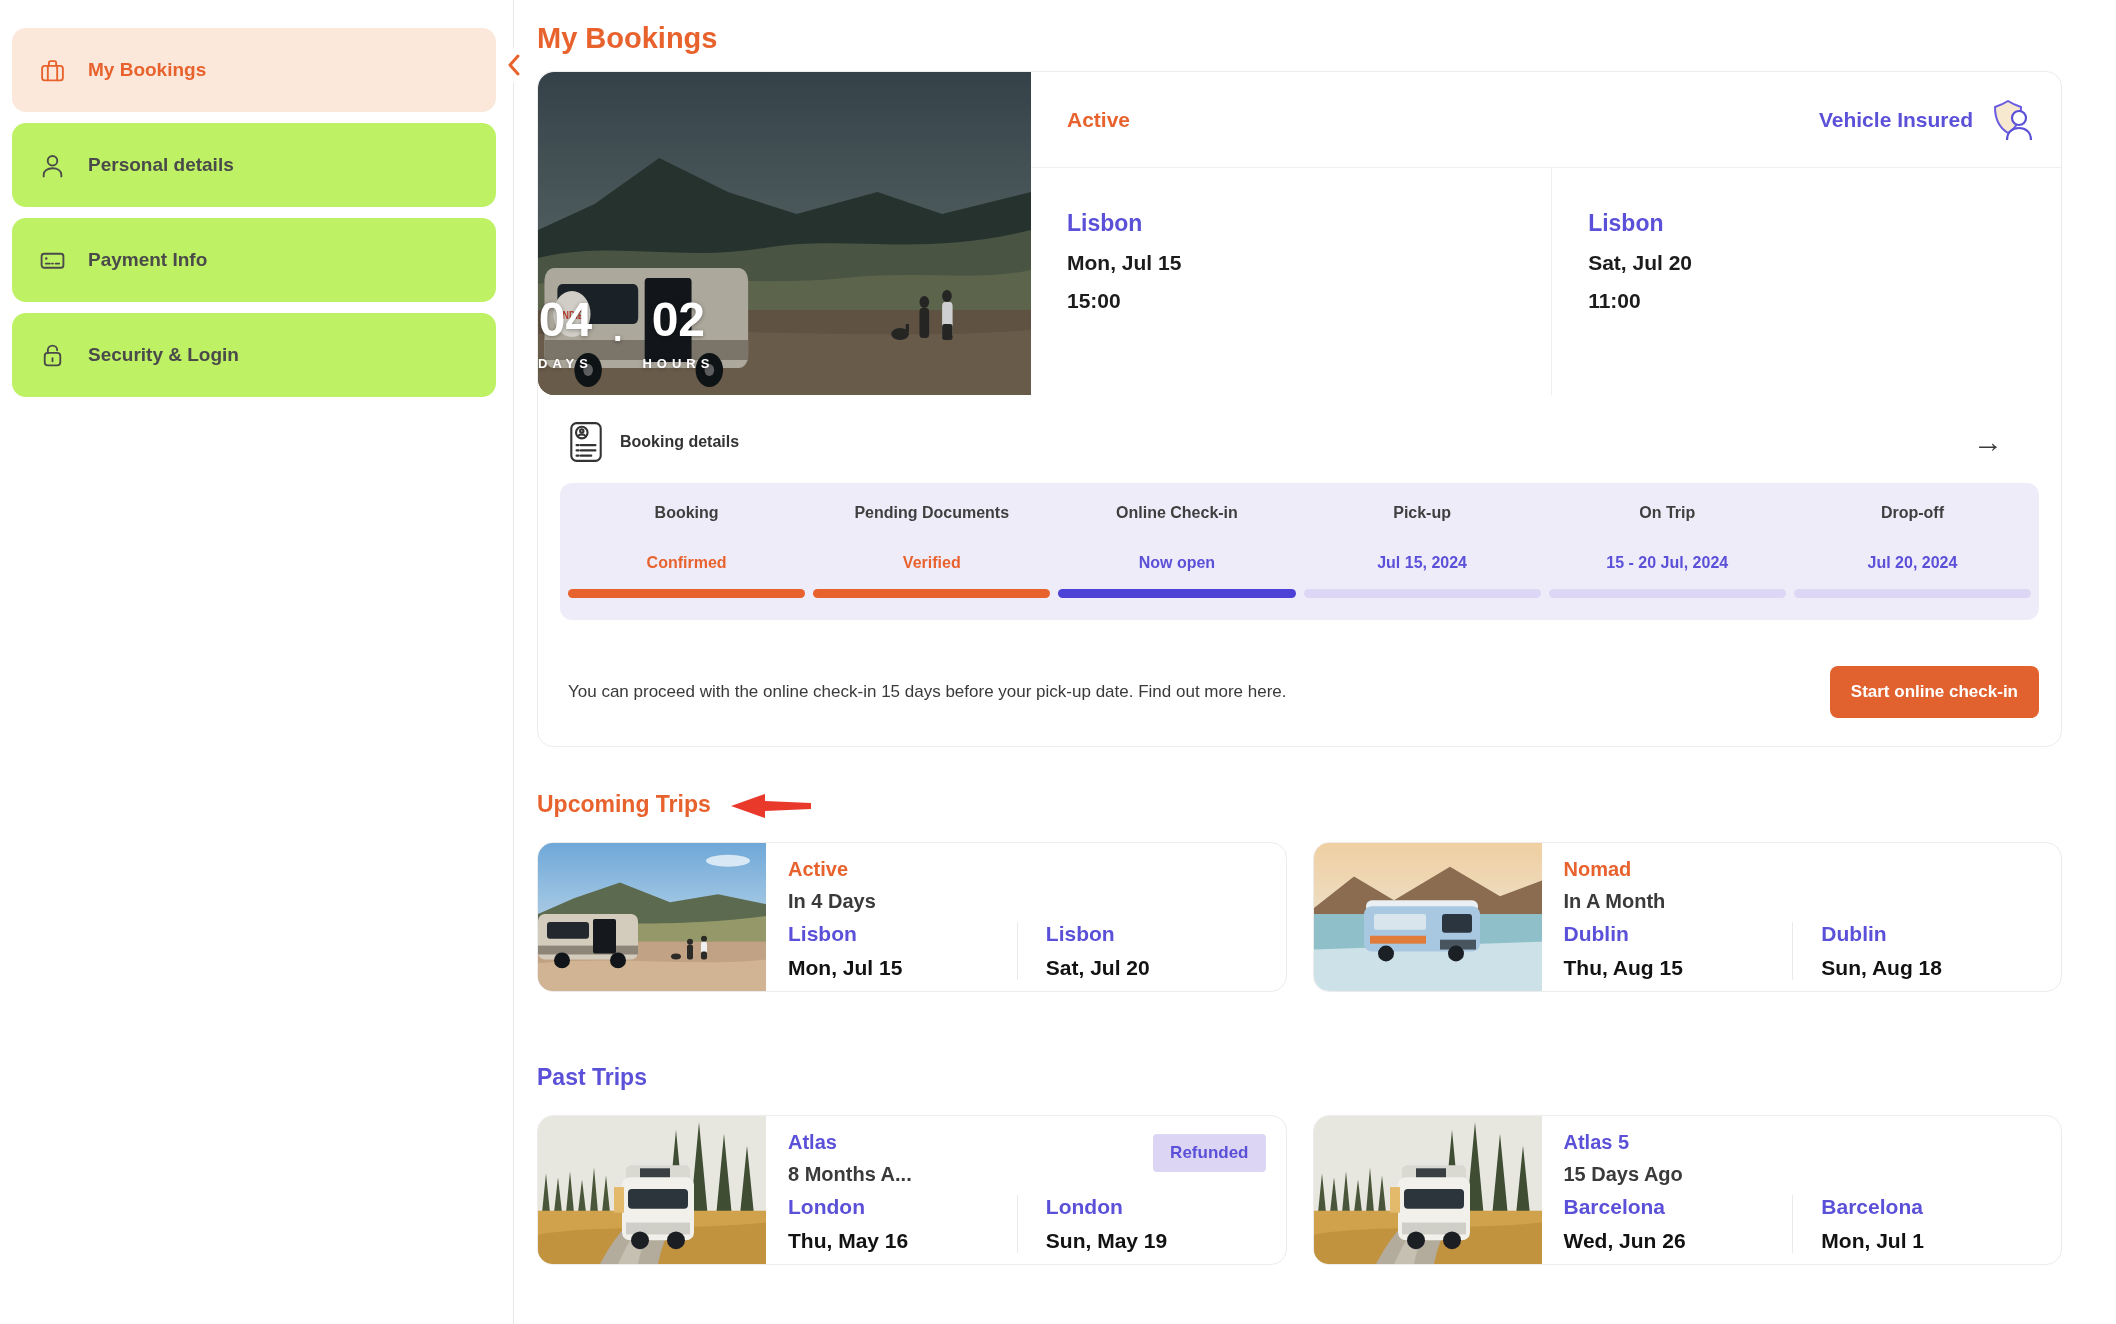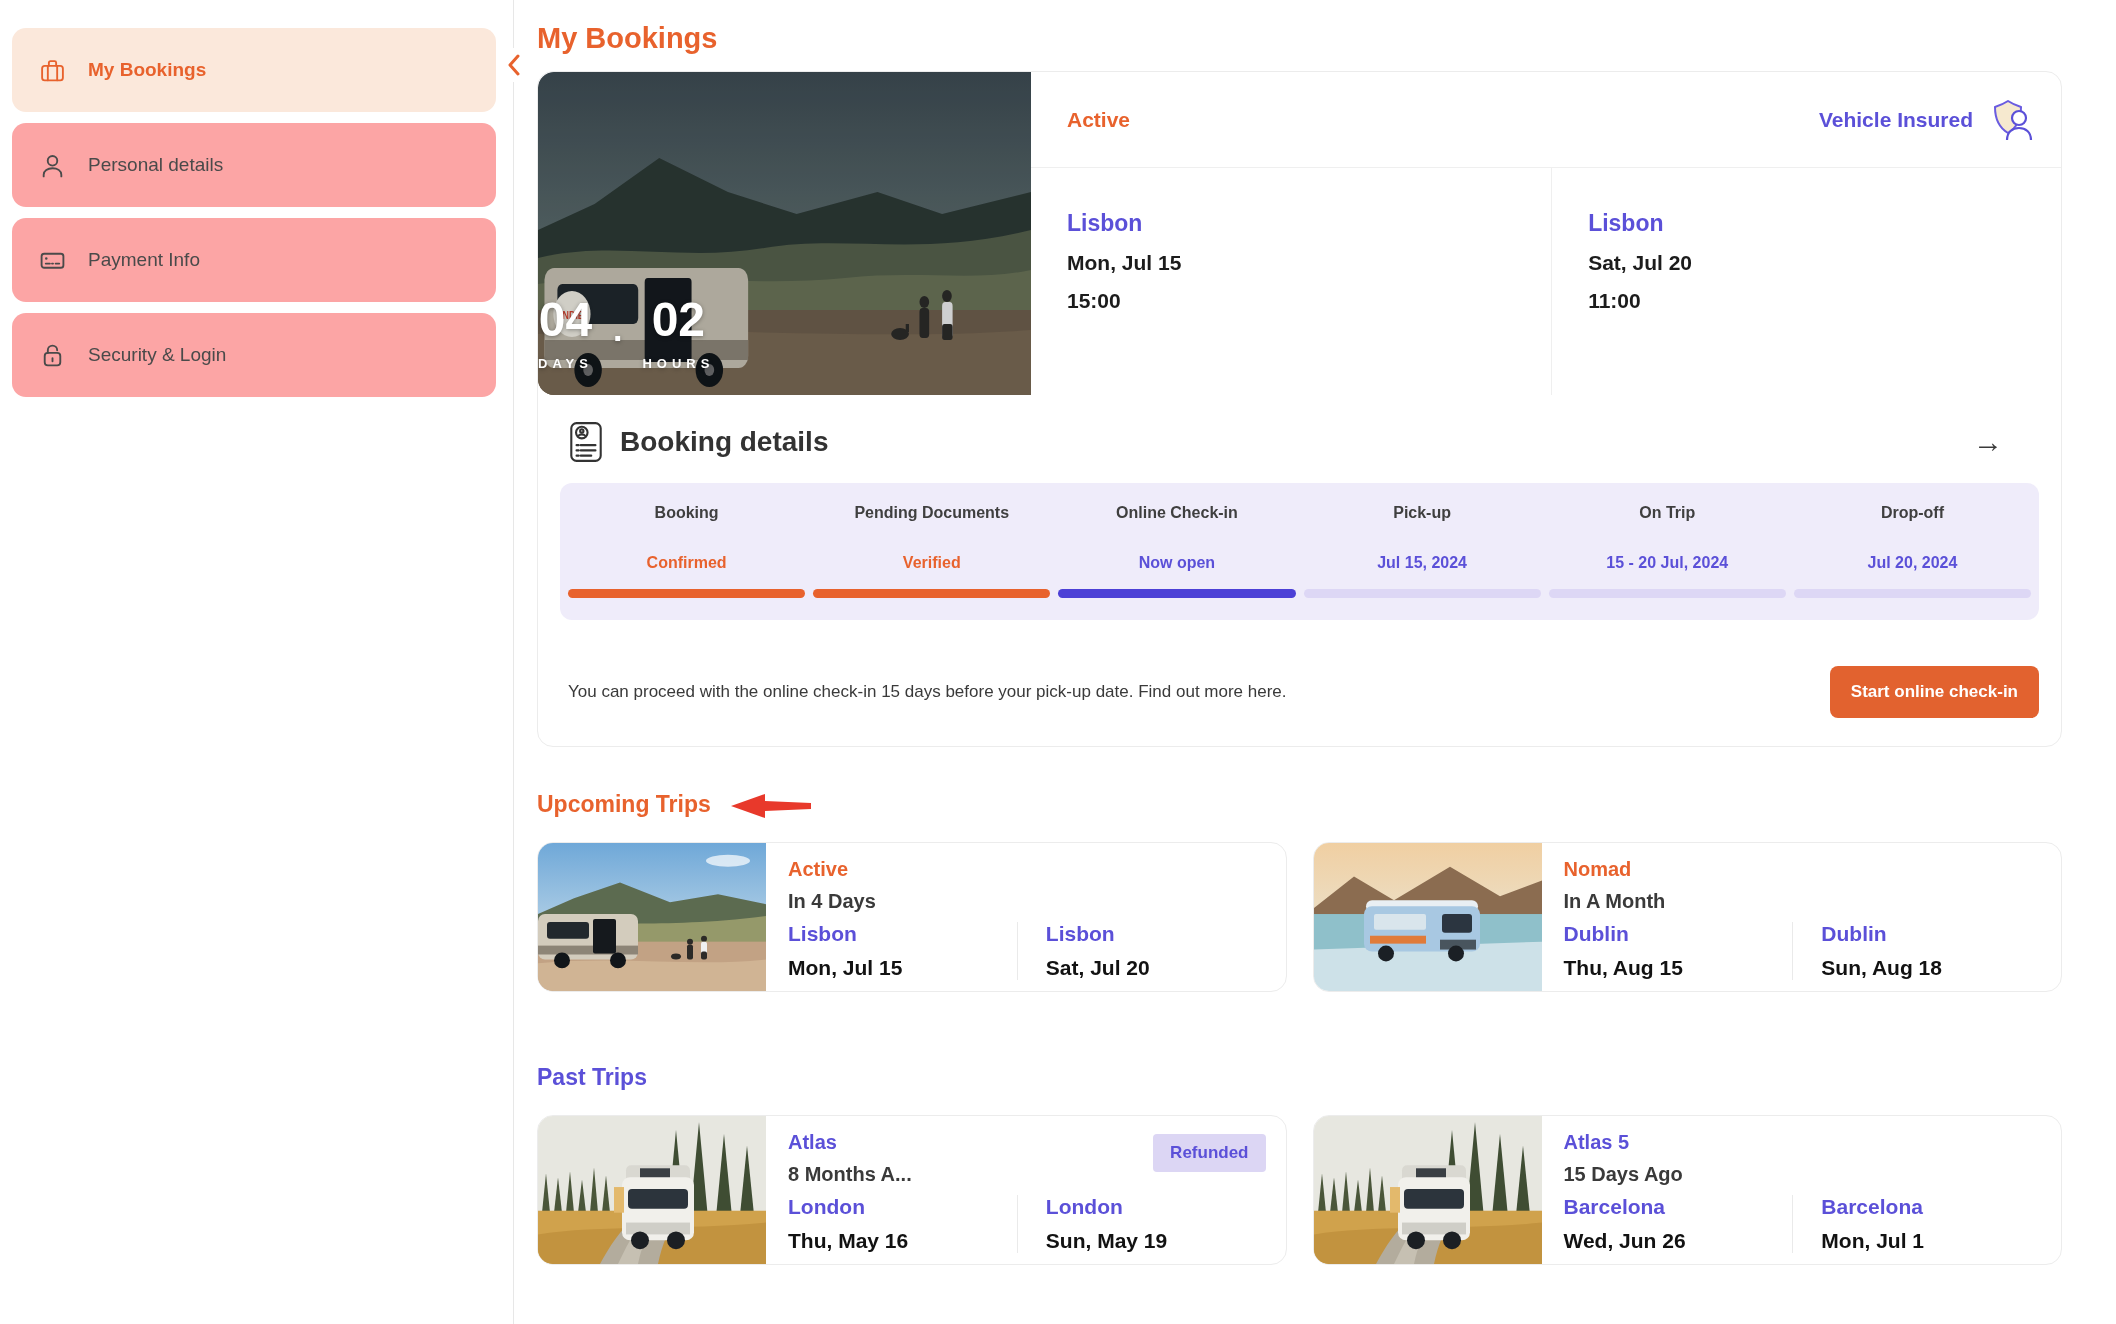--- a/index.html
+++ b/index.html
@@ -4,21 +4,21 @@
 <style>
   * { margin:0; padding:0; box-sizing:border-box; }
   body { background:#ffffff; font-family:"Liberation Sans", sans-serif; }
   .page { position:relative; width:2116px; height:1324px; background:#fff; overflow:hidden; }
 
   
   .sidebar { position:absolute; left:0; top:0; width:514px; height:100%;
              border-right:1px solid #E7E7E7; padding:28px 17px 0 12px;
              display:flex; flex-direction:column; gap:11px; background:#fff; }
   .side-item { display:flex; align-items:center; gap:22px; height:84px; border-radius:14px;
-               background:#fca5a5; padding-left:26px; font-size:19px; color:#4A4A4A; cursor:pointer; }
+               background:#bef264; padding-left:26px; font-size:19px; color:#4A4A4A; cursor:pointer;font-weight:bold; }
   .side-item .ic { width:28px; height:28px; flex:none; display:flex; align-items:center; justify-content:center; }
   .side-item.active { background:#FBE8DB; color:#E8622D; font-weight:700; }
   .collapse { position:absolute; left:499px; top:48px; width:30px; height:34px;
               display:flex; align-items:center; justify-content:center; cursor:pointer; background:#fff; }
 
   
   .main { position:absolute; left:537px; top:0; width:1525px; }
   .page-title { margin:22px 0 16px; font-size:29px; font-weight:700; color:#E8622D; }
 
   .booking-card { border:1px solid #ECECEC; border-radius:16px; background:#fff; overflow:hidden; }
@@ -37,21 +37,21 @@
   .status-active { color:#E8622D; font-size:21px; font-weight:700; }
   .insured { display:flex; align-items:center; gap:14px; color:#5B50D8; font-size:21px; font-weight:700; }
   .bc-locations { flex:1; display:flex; }
   .loc-col { width:50.5%; padding:42px 0 0 36px; }
   .loc-col.second { width:49.5%; border-left:1px solid #EFEFEF; }
   .loc-city { color:#5B50D8; font-size:23px; font-weight:700; margin-bottom:14px; }
   .loc-date { font-size:21px; font-weight:700; color:#1C1C1C; margin-bottom:14px; }
   .loc-time { font-size:21px; font-weight:700; color:#1C1C1C; }
 
   .bc-details-row { display:flex; align-items:center; padding:26px 58px 20px 30px; cursor:pointer; }
-  .details-title { font-size:28px; font-weight:700; color:#333; margin-left:16px; }
+  .details-title { font-size:16px; font-weight:700; color:#333; margin-left:16px; }
   .details-arrow { margin-left:auto; font-size:30px; color:#3A3A3A; line-height:1; cursor:pointer; }
 
   .progress-strip { margin:0 22px; background:#EFECFA; border-radius:12px; padding:21px 4px 22px; display:flex; }
   .step { flex:1; text-align:center; }
   .step-label { font-size:16px; color:#3F3F3F; font-weight:600; margin-bottom:32px; }
   .step-value { font-size:16px; font-weight:700; margin-bottom:17px; }
   .sv-orange { color:#E8622D; } .sv-purple { color:#5B50D8; }
   .step-bar { height:9px; border-radius:5px; margin:0 4px; }
   .bar-orange { background:#E8622D; } .bar-purple { background:#4C40D6; } .bar-light { background:#DDD7F5; }
 

